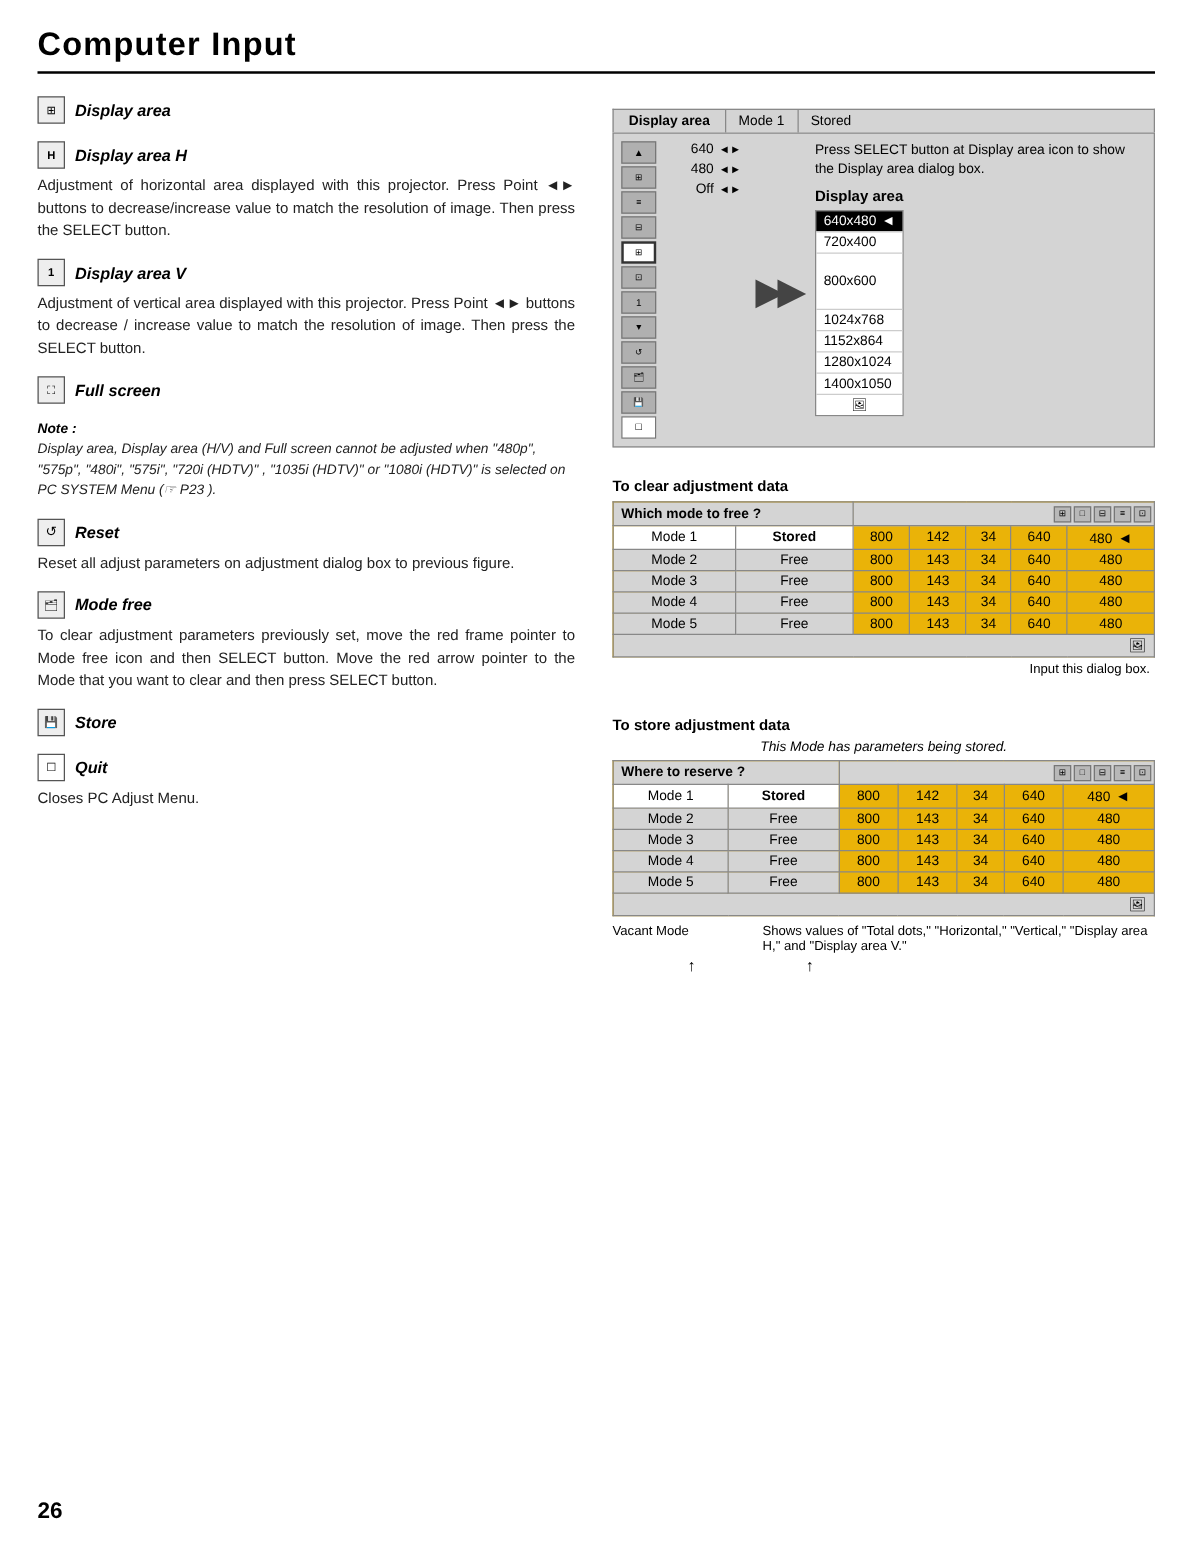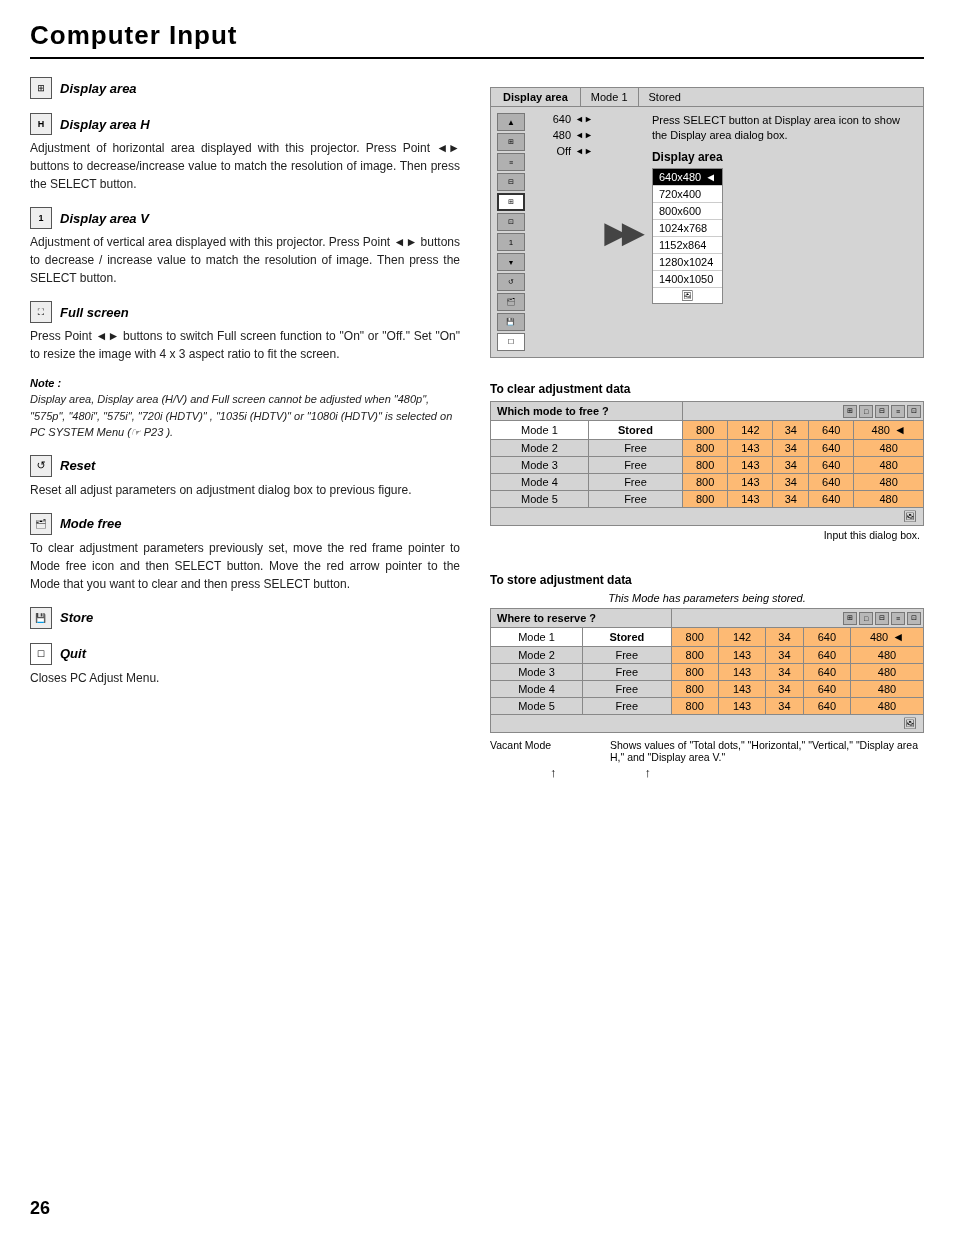--- a/index.html
+++ b/index.html
@@ -97,21 +97,21 @@
       margin-bottom: 18px;
     }
     .mode-section-title {
       font-weight: bold;
       font-size: 12px;
       margin-bottom: 5px;
     }
     .mode-table {
       border-collapse: collapse;
       border: 1.5px solid #888;
-      background: #fdba74;
+      background: #eab308;
       font-size: 11px;
       width: 100%;
     }
     .mode-table th, .mode-table td {
       border: 1px solid #888;
       padding: 2px 5px;
       text-align: center;
     }
     .close-label {
       font-size: 10.5px;
@@ -177,21 +177,20 @@
         <div class="section-body">Adjustment of vertical area displayed with this projector.  Press Point ◄► buttons to decrease / increase value to match the resolution of image. Then press the SELECT button.</div>
       </div>
 
       <div class="section">
         <div class="section-header">
           <div class="icon-box">
             <span style="font-size:9px;">⛶</span>
           </div>
           <span class="section-title">Full screen</span>
         </div>
-        <div class="section-body">Press Point ◄► buttons to switch Full screen function to  "On" or "Off."  Set "On" to resize the image with 4 x 3 aspect ratio to fit the screen.</div>
       </div>
 
       <div class="note-section">
         <div class="note-label">Note :</div>
         <div class="note-text">Display area, Display area (H/V) and Full screen cannot be adjusted when "480p", "575p", "480i", "575i", "720i (HDTV)" , "1035i (HDTV)" or "1080i (HDTV)" is selected on PC SYSTEM Menu   (☞ P23 ).</div>
       </div>
 
       <div class="section">
         <div class="section-header">
           <div class="icon-box">
@@ -284,21 +283,21 @@
             <div style="font-size:12px; font-weight:bold; margin-bottom:4px;">Display area</div>
             
             <div style="border:1.5px solid #888; background:#fff; display:inline-flex; flex-direction:column;">
               <div style="padding:2px 6px; font-size:11px; background:#000; color:#fff; display:flex; align-items:center; gap:4px;">
                 <span>640x480</span>
                 <span style="color:#fff;">◄</span>
               </div>
               <div style="padding:2px 6px; font-size:11px; border-top:1px solid #ccc;">
                 <span>720x400</span>
               </div>
-              <div style="padding:2px 6px; font-size:11px; border-top:1px solid #ccc;">
+              <div style="padding:16px 6px; font-size:11px; border-top:1px solid #ccc;">
                 <span>800x600</span>
               </div>
               <div style="padding:2px 6px; font-size:11px; border-top:1px solid #ccc;">
                 <span>1024x768</span>
               </div>
               <div style="padding:2px 6px; font-size:11px; border-top:1px solid #ccc;">
                 <span>1152x864</span>
               </div>
               <div style="padding:2px 6px; font-size:11px; border-top:1px solid #ccc;">
                 <span>1280x1024</span>

